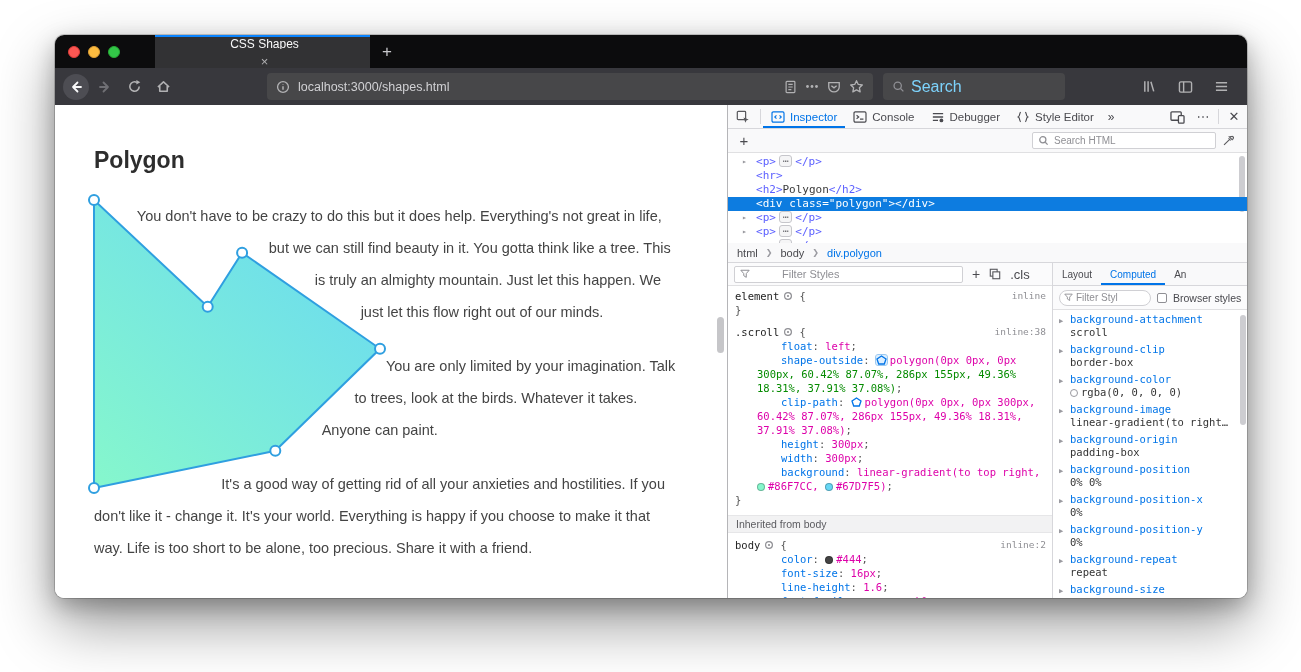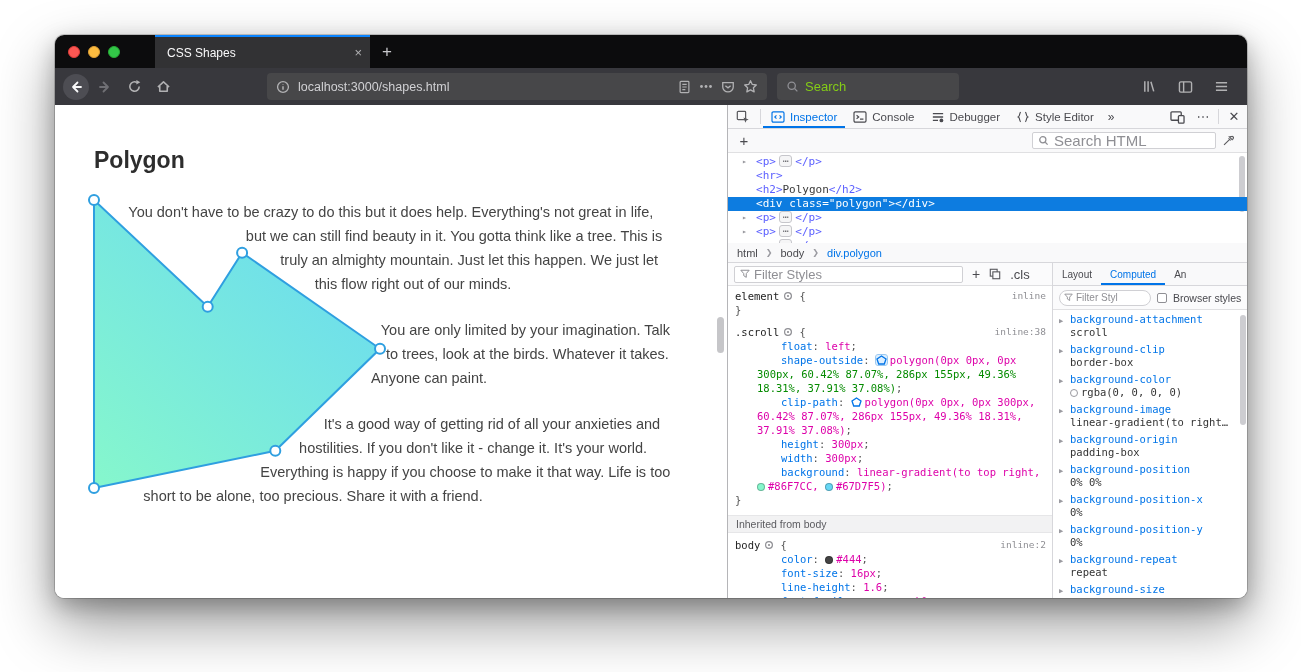--- a/index.html
+++ b/index.html
@@ -10,63 +10,63 @@
             background:#fff; box-shadow:0 26px 60px rgba(0,0,0,.40), 0 8px 22px rgba(0,0,0,.25), 0 0 0 1px rgba(0,0,0,.18);
             display:flex; flex-direction:column; }
 
   
   .titlebar { height:33px; background:#0c0c0d; display:flex; align-items:stretch; flex-shrink:0; }
   .lights { display:flex; gap:8px; align-items:center; padding-left:13px; width:100px; }
   .light { width:12px; height:12px; border-radius:50%; }
   .light.r { background:#fc5753; border:1px solid #df3e3a; }
   .light.y { background:#fdbc40; border:1px solid #de9e34; }
   .light.g { background:#33c748; border:1px solid #27aa35; }
-  .tab { width:215px; background:#323234; border-top:2px solid #0a84ff; display:flex; align-items:center; padding:0 8px 0 12px; gap:6px; }
+  .tab { width:215px; background:#323234; border-top:2px solid #0a84ff; display:flex; align-items:center; padding:0 8px 0 12px; gap:6px;flex-direction:column; }
   .tab-title { color:#f9f9fa; font-size:12px; flex:1; white-space:nowrap; overflow:hidden; }
   .tab-close { color:#b1b1b3; font-size:13px; line-height:13px; }
   .newtab { width:34px; display:flex; align-items:center; justify-content:center; color:#c8c8cc; font-size:17px; }
 
   
   .navbar { height:37px; background:#38383d; display:flex; align-items:center; padding:0 10px 0 8px; flex-shrink:0; }
   .nav-ic { width:26px; height:26px; display:flex; align-items:center; justify-content:center; margin-right:3px; flex-shrink:0; }
   .back-btn { border-radius:50%; background:#4d4d53; }
   .nav-spacer { width:88px; flex-shrink:0; }
-  .urlbar { width:500px; height:27px; background:#474749; border-radius:4px; display:flex; align-items:center; padding:0 9px; gap:8px; flex-shrink:0; }
+  .urlbar { width:606px; height:27px; background:#474749; border-radius:4px; display:flex; align-items:center; padding:0 9px; gap:8px; flex-shrink:0; }
   .url-text { color:#d1d1d4; font-size:12.5px; flex:1; white-space:nowrap; overflow:hidden; }
   .searchbar { width:182px; height:27px; background:#474749; border-radius:4px; margin-left:10px; display:flex; align-items:center; padding:0 9px; gap:6px; flex-shrink:0; }
-  .search-ph { color:#84cc16; font-size:13px; }
+  .search-ph { color:#7dd3fc; font-size:16px; }
   .nav-right { margin-left:auto; display:flex; gap:7px; align-items:center; }
 
   
   .content { flex:1; display:flex; min-height:0; }
 
   
   .page { flex:1; background:#fff; position:relative; overflow:hidden; }
   .page-title { font-size:23px; font-weight:bold; color:#2d2d2d; margin:42px 0 0 39px; }
-  .flow { margin:26px 50px 0 39px; position:relative; font-size:14.5px; line-height:24px; color:#444; }
+  .flow { margin:26px 50px 0 39px; position:relative; font-size:14.5px; line-height:32px; color:#444; }
   .flow p { margin:0 0 22px; }
   .poly { float:left; shape-margin:6px; }
   .overlay { position:absolute; left:-8px; top:-8px; pointer-events:none; }
   .page-sb { position:absolute; right:3px; top:212px; width:7px; height:36px; border-radius:4px; background:#c6c6c9; }
 
   
   .devtools { width:520px; border-left:1px solid #b5b5b8; background:#fff; display:flex; flex-direction:column; min-height:0; }
   .dt-toolbar { height:24px; background:#f9f9fa; border-bottom:1px solid #d7d7db; display:flex; align-items:stretch; flex-shrink:0; }
   .dt-tool { display:flex; align-items:center; gap:5px; padding:0 8px; font-size:11.5px; color:#4a4a4f; }
   .dt-tool.active { color:#0074e8; box-shadow:inset 0 -2px 0 #0074e8; }
   .dt-pick { width:30px; justify-content:center; color:#5a5a5e; }
   .dt-sep { width:1px; background:#d7d7db; height:15px; align-self:center; margin:0 2px; }
   .dt-chev { display:flex; align-items:center; padding:0 6px; color:#4a4a4f; font-size:12px; }
   .dt-right { margin-left:auto; display:flex; align-items:center; }
   .dt-icbtn { width:26px; display:flex; align-items:center; justify-content:center; color:#4a4a4f; font-size:13px; }
 
   .dt-searchrow { height:24px; background:#f9f9fa; border-bottom:1px solid #e0e0e2; display:flex; align-items:center; padding:0 7px; flex-shrink:0; }
   .add-node { font-size:15px; color:#4a4a4f; width:18px; text-align:center; }
   .html-search { margin-left:auto; width:184px; height:17px; background:#fff; border:1px solid #d0d0d4; border-radius:2px; display:flex; align-items:center; gap:5px; padding:0 5px; }
-  .html-search span { font-size:15px; color:#8f8f94; white-space:nowrap; }
+  .html-search span { font-size:10px; color:#8f8f94; white-space:nowrap; }
   .eyedrop { width:24px; display:flex; justify-content:center; }
 
   .dt-markup { height:90px; background:#fff; position:relative; overflow:hidden; font-family:"DejaVu Sans Mono", monospace; font-size:11px; flex-shrink:0; padding-top:2px; }
   .mk-row { height:14px; line-height:14px; padding-left:28px; position:relative; white-space:nowrap; }
   .mk-exp { position:absolute; left:14px; top:0; color:#9a9aa0; font-size:8px; }
   .mk-b, .mk-tag { color:#5b5fff; }
   .mk-text { color:#393939; }
   .mk-attrn { color:#0074e8; } .mk-attrv { color:#e06000; }
   .mk-row.selected { background:#0d7ce0; }
   .mk-row.selected span { color:#fff; }
@@ -74,21 +74,21 @@
   .mk-sb { position:absolute; right:2px; top:3px; width:6px; height:56px; background:#cdcdd1; border-radius:3px; }
 
   .dt-crumbs { height:20px; background:#f9f9fa; border-bottom:1px solid #d7d7db; display:flex; align-items:center; padding:0 9px; gap:8px; font-size:11px; color:#4a4a4f; flex-shrink:0; }
   .crumb.selected { color:#0074e8;text-align:right; }
   .crumb-sep { color:#9a9aa0; font-size:8px; }
 
   .dt-bottom { flex:1; display:flex; min-height:0; }
   .rules { width:325px; border-right:1px solid #d7d7db; display:flex; flex-direction:column; min-height:0; }
   .rules-toolbar { height:23px; border-bottom:1px solid #e0e0e2; background:#fbfbfc; display:flex; align-items:center; gap:9px; padding:0 6px; flex-shrink:0; }
   .filter-box { width:229px; height:17px; border:1px solid #d0d0d4; border-radius:2px; background:#fff; display:flex; align-items:center; gap:4px; padding:0 5px; flex-shrink:0; }
-  .filter-box span { font-size:13px; color:#8f8f94; white-space:nowrap; overflow:hidden; }
+  .filter-box span { font-size:11px; color:#8f8f94; white-space:nowrap; overflow:hidden;margin-left:28px; }
   .rtb-plus { color:#4a4a4f; font-size:14px; line-height:14px; }
   .cls-btn { font-size:13px; color:#4a4a4f; }
   .rules-list { flex:1; overflow:hidden; font-family:"DejaVu Sans Mono", monospace; font-size:10.5px; line-height:14px; padding:3px 6px 0 7px; color:#333; }
   .rule { margin-bottom:8px; }
   .rline { white-space:nowrap; }
   .sel { color:#222; }
   .src { float:right; color:#8f8f94; font-size:9.5px; }
   .decl { padding-left:22px; text-indent:-12px; white-space:nowrap; }
   .dname { color:#0074e8;margin-left:36px; }
   .dv { color:#dd00a9; } .dg { color:#058b00; } .dp { color:#555; }

